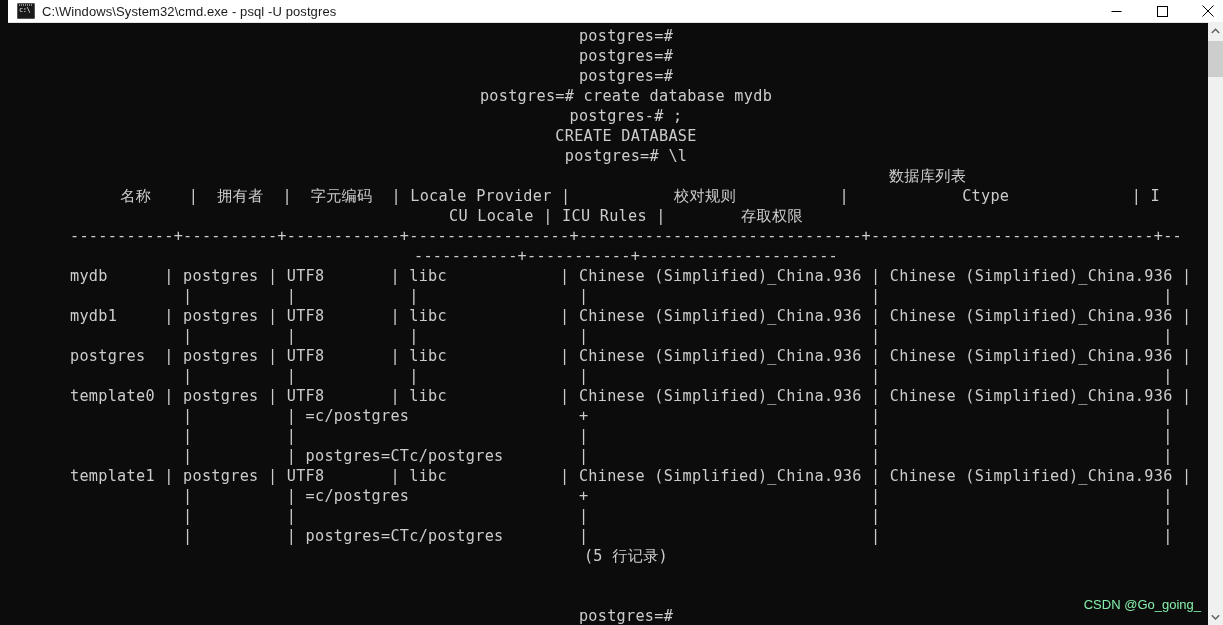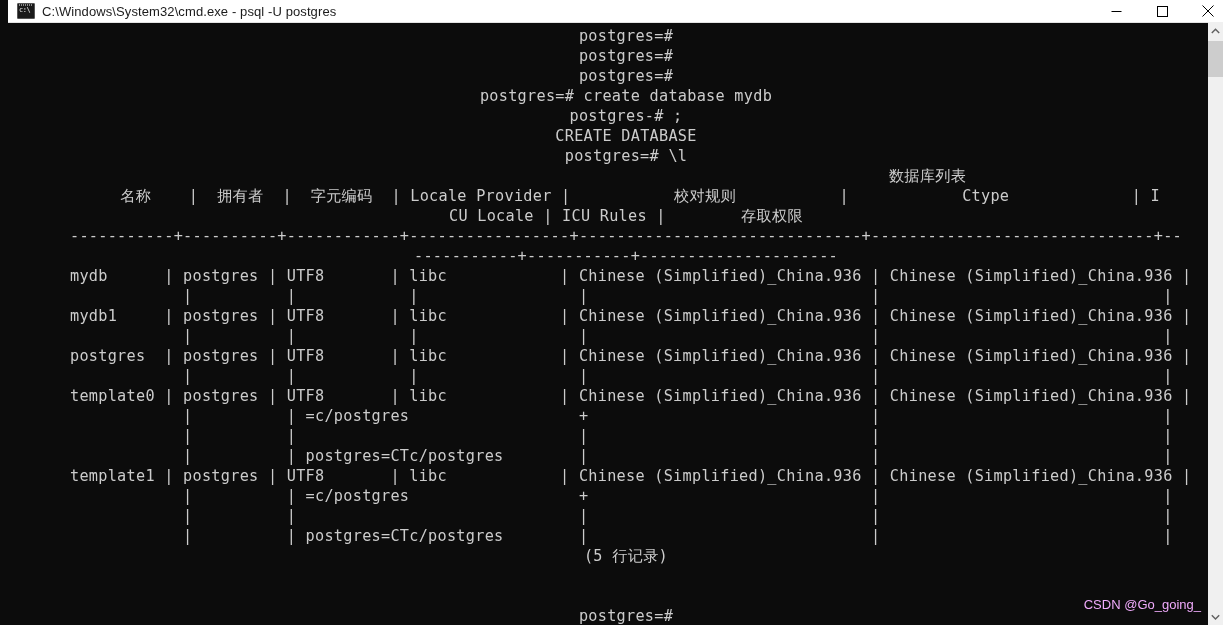--- a/index.html
+++ b/index.html
@@ -167,21 +167,21 @@
     background: #cdcdcd;
   }
 
   
   .watermark {
     position: absolute;
     right: 22px;
     top: 597px;
     font-family: "Liberation Sans", sans-serif;
     font-size: 13px;
-    color: #f0abfc;
+    color: #86efac;
     white-space: nowrap;
     z-index: 15;
     text-align: right;
   }
 </style>
 </head>
 <body>
 
 <div id="app">
 

